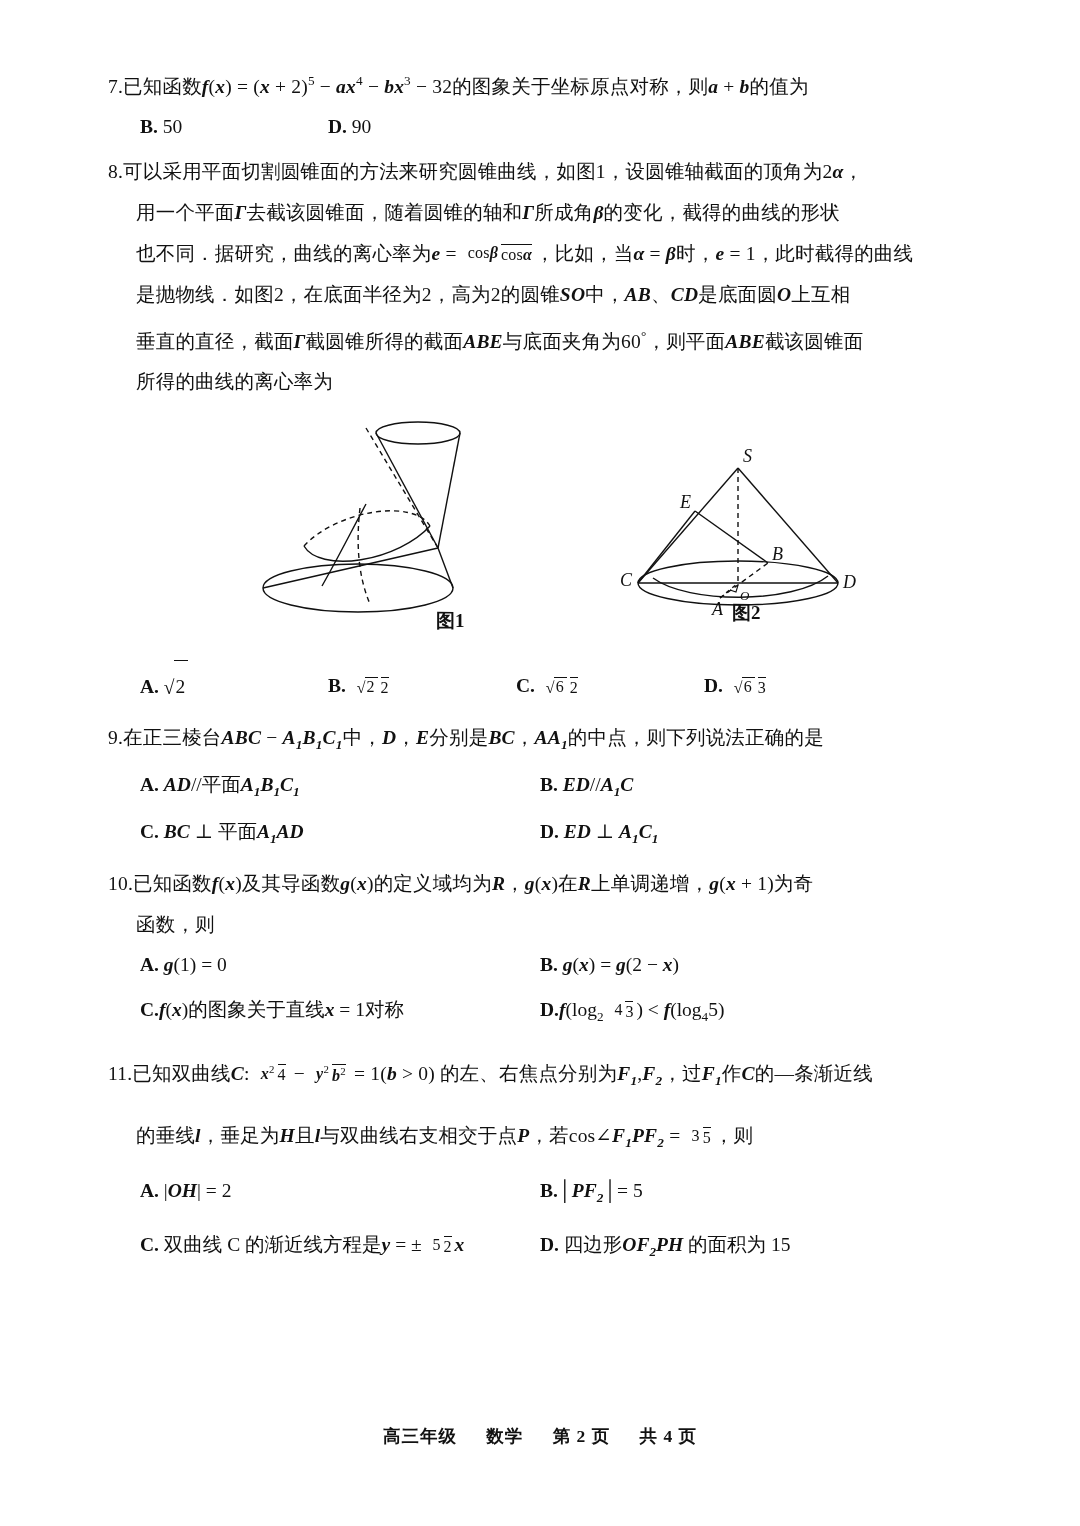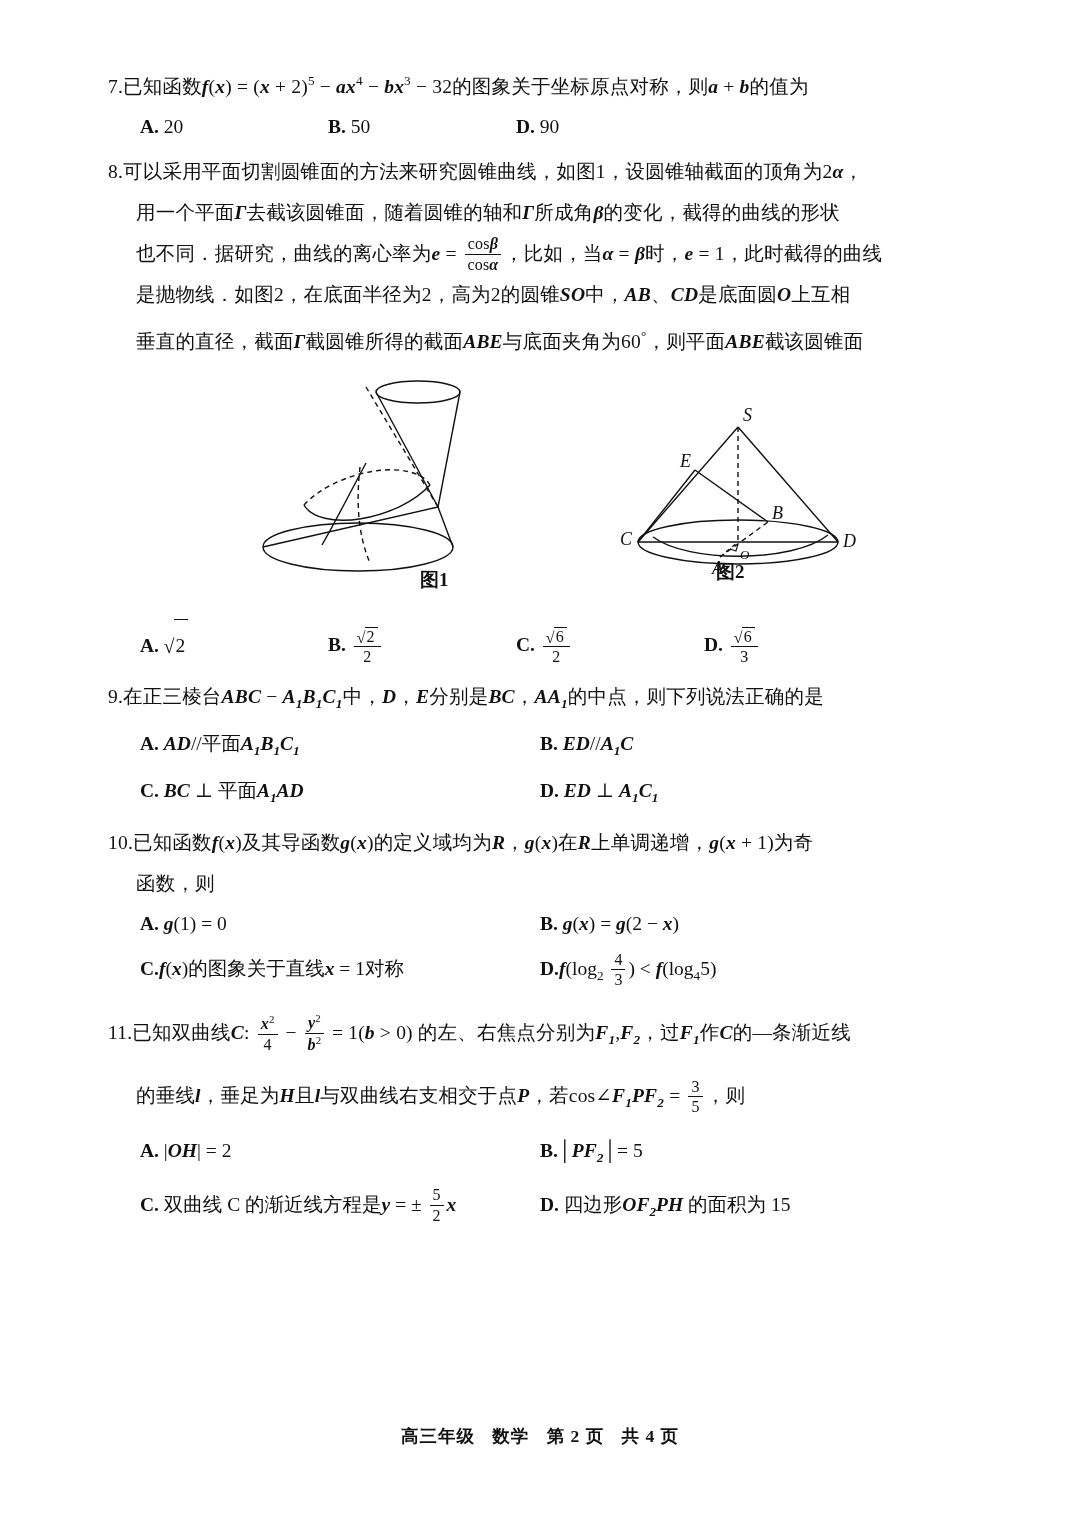--- a/index.html
+++ b/index.html
@@ -48,21 +48,21 @@
     font-size: 19.5px;
     line-height: 40px;
     padding-left: 32px;
   }
   .opts.four > div { width: 188px; }
   .opts.two > div { width: 300px; }
 
   
   .frac {
     display: inline-flex;
-    flex-direction: column;
+    flex-direction: row;
     vertical-align: middle;
     text-align: center;
     font-size: 0.82em;
     line-height: 1.08;
     margin: 0 3px;
     position: relative;
     top: -1px;
   }
   .frac .den { border-top: 1.2px solid #111; padding-top: 1px; }
   .frac .num2 { padding: 0 3px 1px 3px; }
@@ -88,46 +88,46 @@
   .figures {
     position: relative;
     height: 250px;
     margin-top: 6px;
   }
   .figcap {
     position: absolute;
     font-size: 19px;
     font-weight: bold;
     font-family: "Liberation Serif", serif;
+    margin-left: 16px;
   }
 
   .footer {
     position: absolute;
     left: 0;
     top: 1424px;
     width: 1080px;
     text-align: center;
     font-size: 17.5px;
     font-weight: bold;
     letter-spacing: 1px;
   }
-  .footer span { margin: 0 6px; text-align: right; }
+  .footer span { margin: 0 12px; text-align: right; }
 </style>
 </head>
 <body>
 
 <div class="page">
   <div class="content">
 
     <div class="q">
       <div class="qline">
         <span>7.</span>已知函数<span class="bi">f</span>(<span class="bi">x</span>) = (<span class="bi">x</span> + 2)<sup>5</sup> − <span class="bi">ax</span><sup>4</sup> − <span class="bi">bx</span><sup>3</sup> − 32的图象关于坐标原点对称，则<span class="bi">a</span> + <span class="bi">b</span>的值为
       </div>
       <div class="opts four">
-        <div><span class="bf">A.</span> 20</div>
         <div><span class="bf">B.</span> 50</div>
         <div><span class="bf">D.</span> 90</div>
       </div>
     </div>
 
     <div class="q">
       <div class="qline">
         <span>8.</span>可以采用平面切割圆锥面的方法来研究圆锥曲线，如图1，设圆锥轴截面的顶角为2<span class="bi">α</span>，
       </div>
       <div class="qline indent1">
@@ -138,20 +138,23 @@
         <span class="frac">
           <span class="num2">cos<span class="bi">β</span></span>
           <span class="den">cos<span class="bi">α</span></span>
         </span>，比如，当<span class="bi">α</span> = <span class="bi">β</span>时，<span class="bi">e</span> = 1，此时截得的曲线
       </div>
       <div class="qline indent1">
         是抛物线．如图2，在底面半径为2，高为2的圆锥<span class="bi">SO</span>中，<span class="bi">AB</span>、<span class="bi">CD</span>是底面圆<span class="bi">O</span>上互相
       </div>
       <div class="qline indent1">
         垂直的直径，截面<span class="bi">Γ</span>截圆锥所得的截面<span class="bi">ABE</span>与底面夹角为60<sup>°</sup>，则平面<span class="bi">ABE</span>截该圆锥面
+      </div>
+      <div class="qline indent1">
+        所得的曲线的离心率为
       </div>
 
       <div class="figures">
         <svg width="870" height="230" viewBox="0 0 870 230">
           <g fill="none" stroke="#111" stroke-width="1.4">
 
             <ellipse cx="310" cy="25" rx="42" ry="11"></ellipse>
             <path d="M268 25 L330 140"></path>
             <path d="M352 25 L330 140"></path>
 

